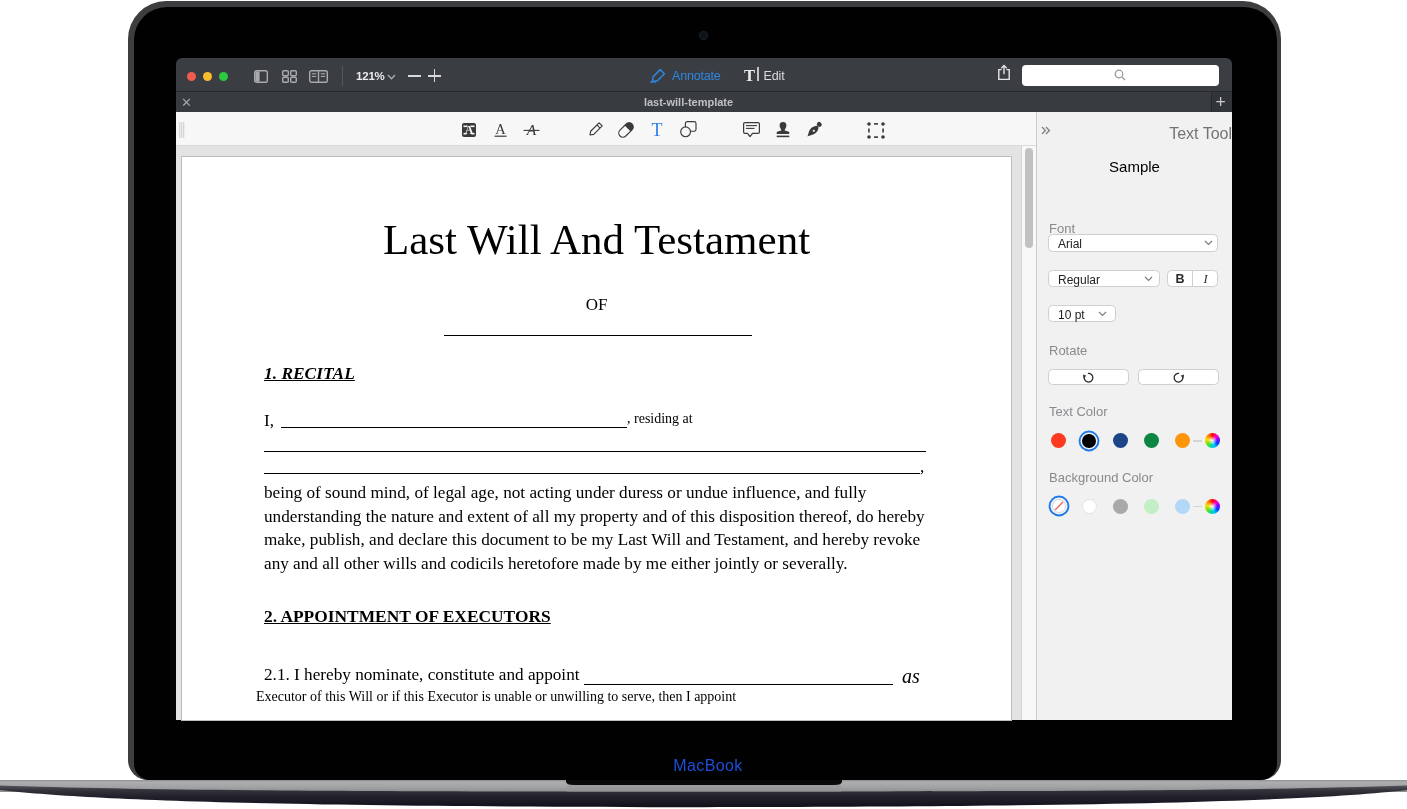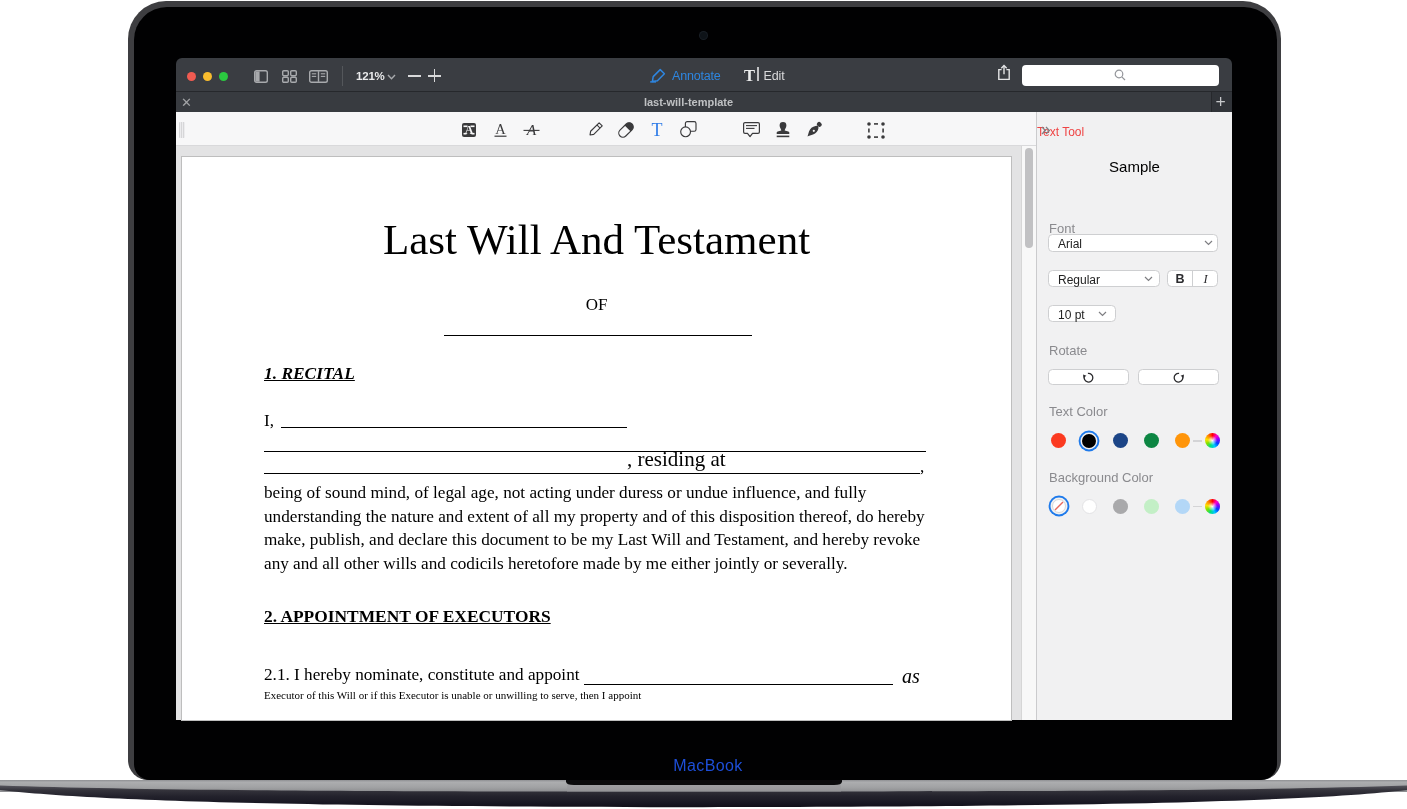--- a/index.html
+++ b/index.html
@@ -177,32 +177,32 @@
 <style>
   .doc{font-family:"Liberation Serif",serif;color:#000;}
   .bl{border-bottom:1.6px solid #000;}
 </style>
 <div class="abs doc" style="left:182px;top:215px;width:829px;text-align:center;font-size:43px;">Last Will And Testament</div>
 <div class="abs doc" style="left:182px;top:295px;width:829px;text-align:center;font-size:17px;">OF</div>
 <div class="abs bl" style="left:444px;top:334.5px;width:308px;height:1px;"></div>
 <div class="abs doc" style="left:264px;top:363px;font-size:17.4px;font-weight:bold;text-decoration:underline;font-style:italic;">1. RECITAL</div>
 <div class="abs doc" style="left:264px;top:411px;font-size:17.2px;">I,&nbsp;</div>
 <div class="abs bl" style="left:281px;top:427px;width:346px;height:1px;"></div>
-<div class="abs doc" style="left:627px;top:411px;font-size:21px;margin-top:36px;">, residing at</div>
+<div class="abs doc" style="left:627px;top:411px;font-size:14px;">, residing at</div>
 <div class="abs bl" style="left:264px;top:451px;width:662px;height:1px;"></div>
 <div class="abs bl" style="left:264px;top:473px;width:656px;height:1px;"></div>
 <div class="abs doc" style="left:920px;top:457px;font-size:17.2px;">,</div>
 <div class="abs doc" style="left:264px;top:481px;width:680px;font-size:17.2px;line-height:23.6px;">being of sound mind, of legal age, not acting under duress or undue influence, and fully understanding the nature and extent of all my property and of this disposition thereof, do hereby make, publish, and declare this document to be my Last Will and Testament, and hereby revoke any and all other wills and codicils heretofore made by me either jointly or severally.</div>
 <div class="abs doc" style="left:264px;top:606px;font-size:17.4px;font-weight:bold;text-decoration:underline;">2. APPOINTMENT OF EXECUTORS</div>
 <div class="abs doc" style="left:264px;top:665px;font-size:17.2px;">2.1. I hereby nominate, constitute and appoint&nbsp;</div>
 <div class="abs bl" style="left:584px;top:684px;width:309px;height:1px;"></div>
 <div class="abs doc" style="left:902px;top:665px;font-size:20px;font-style:italic;">as</div>
-<div class="abs doc" style="left:264px;top:689px;font-size:11px;">Executor of this Will or if this Executor is unable or unwilling to serve, then I appoint</div>
-
-<div class="abs" style="left:1037px;top:124.5px;width:195px;text-align:left;font-size:12px;color:#ef4444;">Text Tool</div>
+<div class="abs doc" style="left:256px;top:689px;font-size:14px;">Executor of this Will or if this Executor is unable or unwilling to serve, then I appoint</div>
+
+<div class="abs" style="left:1037px;top:124.5px;width:195px;text-align:right;font-size:16px;color:#737373;">Text Tool</div>
 <svg class="abs" style="left:1040.5px;top:126px;" width="10" height="9" viewBox="0 0 10 9">
     <path d="M1 1 L4.4 4.5 L1 8 M5 1 L8.4 4.5 L5 8" fill="none" stroke="#808085" stroke-width="1.3"></path>
   </svg>
 <div class="abs" style="left:1037px;top:158px;width:195px;text-align:center;font-size:15px;color:#000;">Sample</div>
 
 <style>
   .ctl{background:#fff;border:1px solid #cecfd1;border-radius:4.5px;position:absolute;}
   .lbl{position:absolute;font-size:13px;color:#8a8a8e;}
   .ctltext{position:absolute;font-size:12px;color:#222;}
   .dot{position:absolute;width:15px;height:15px;border-radius:50%;}

